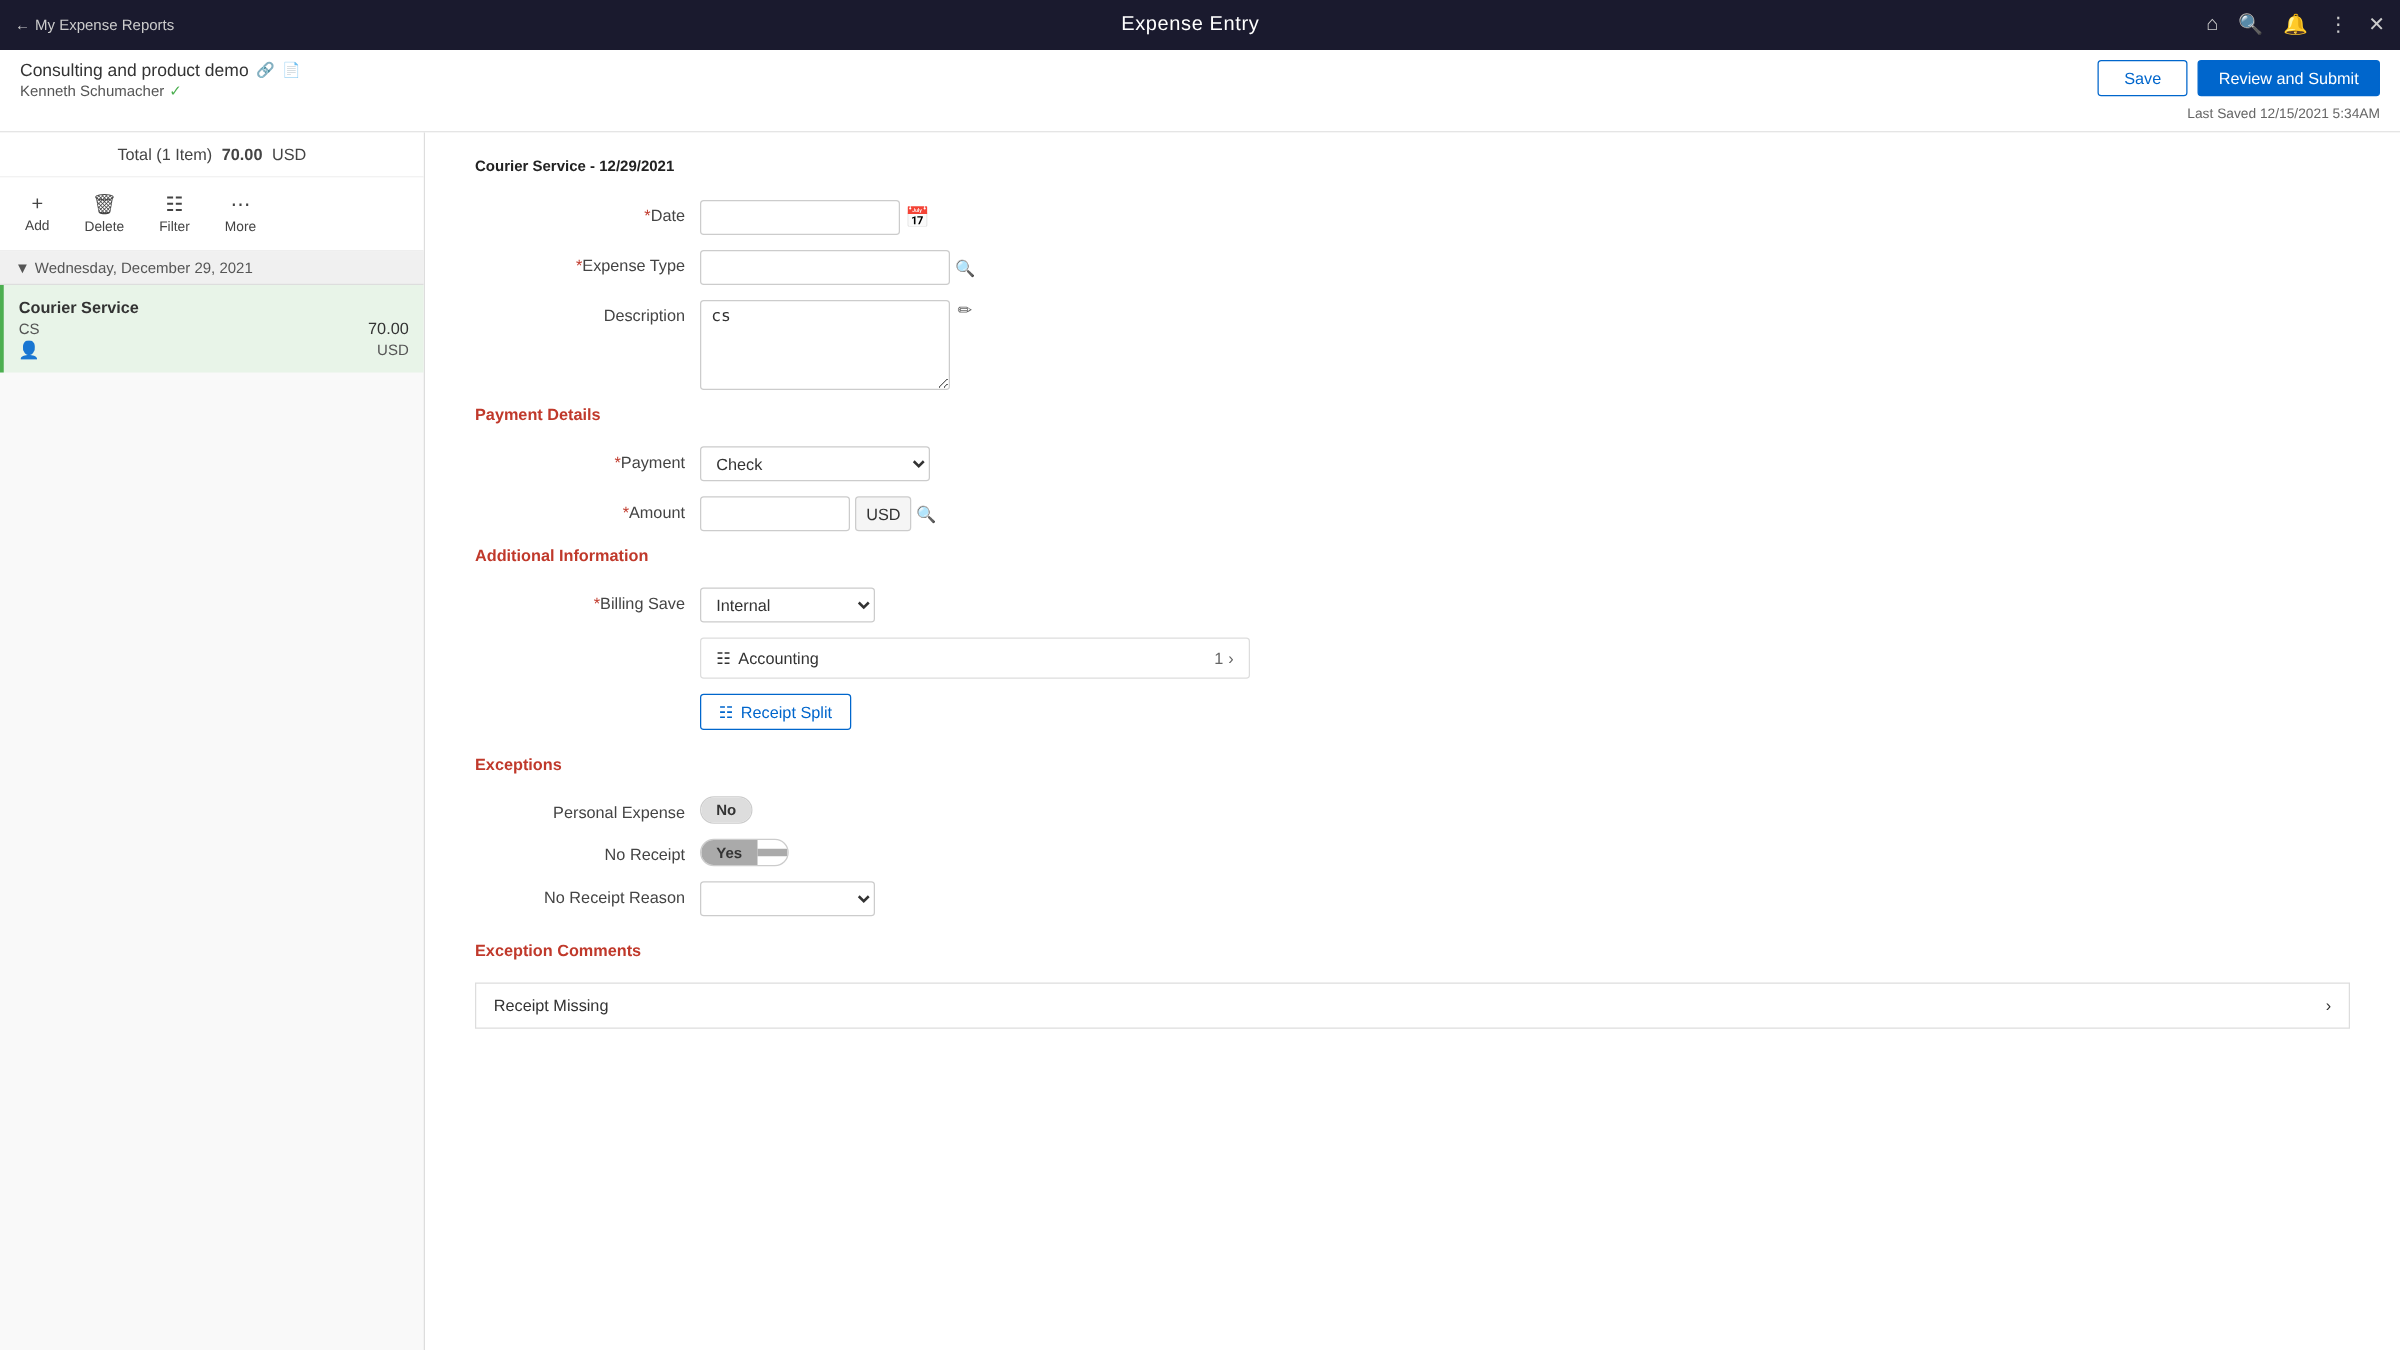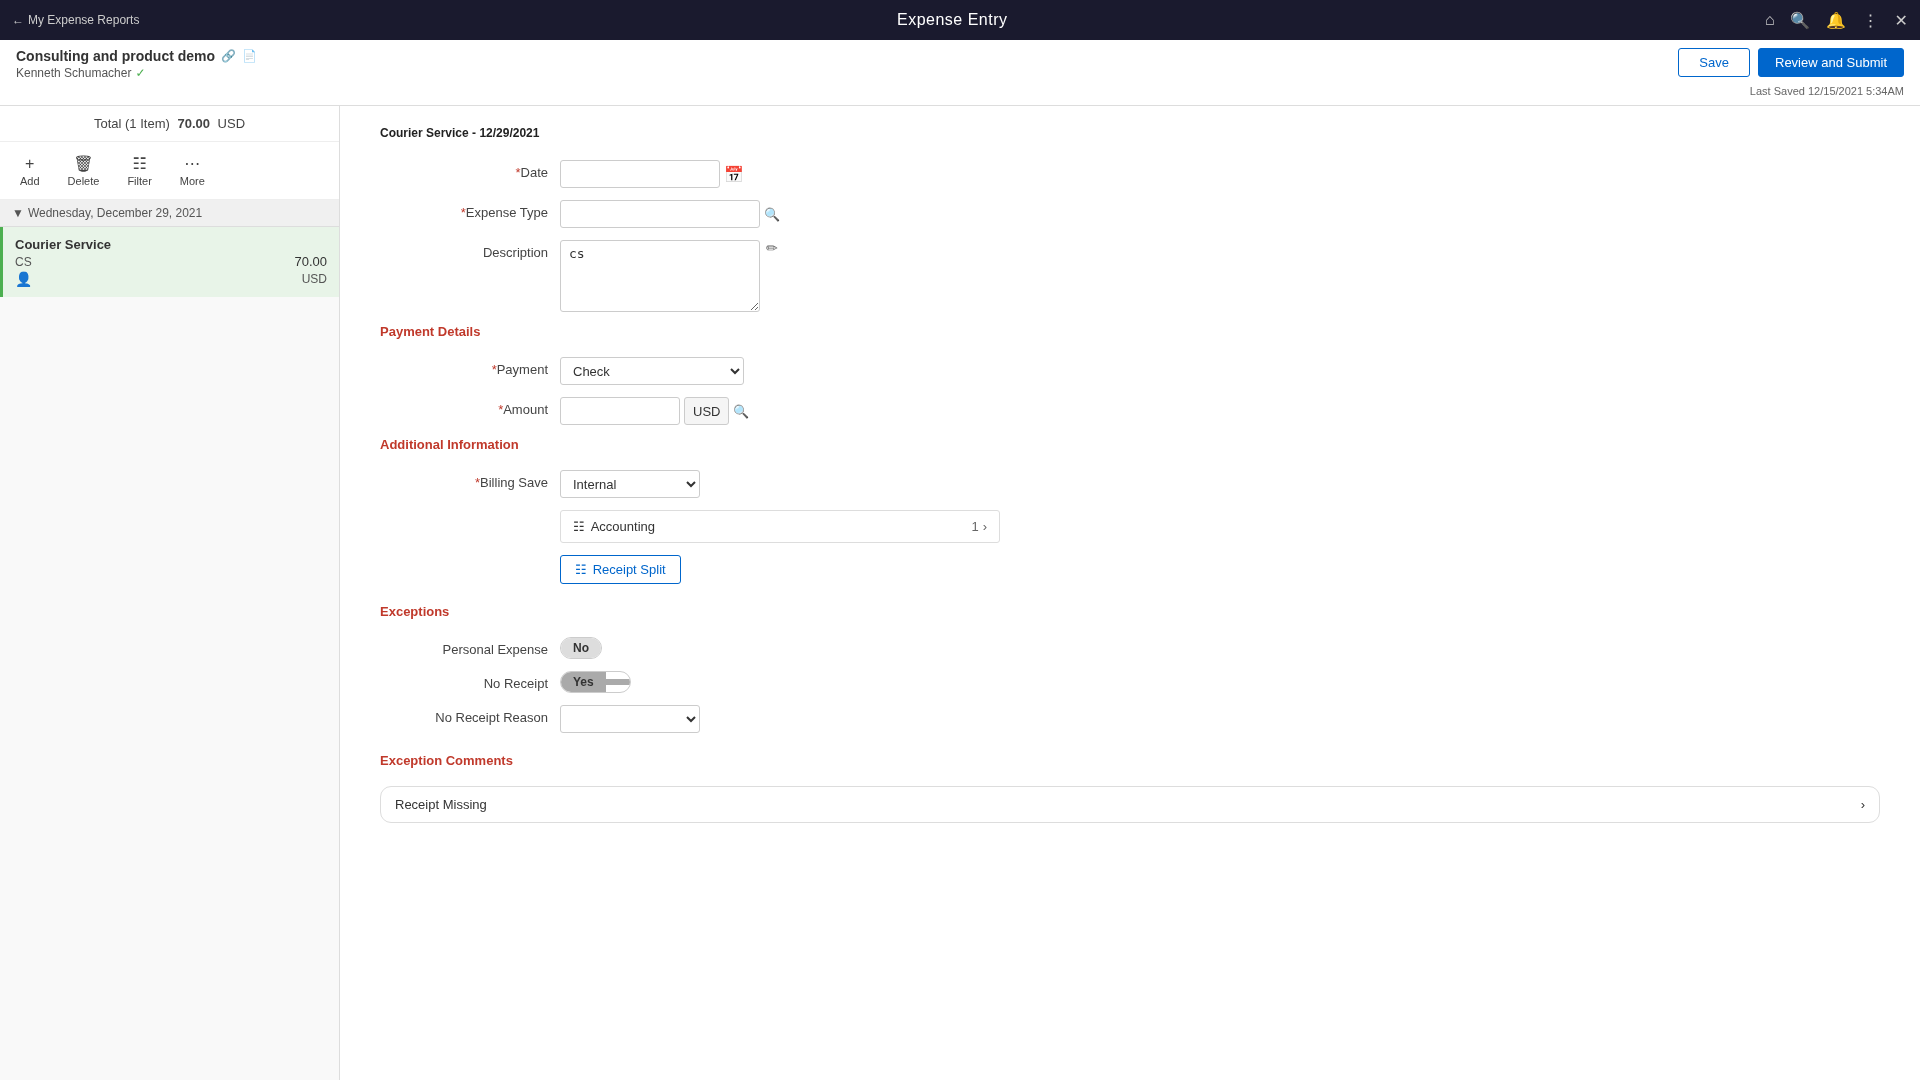--- a/index.html
+++ b/index.html
@@ -26,21 +26,21 @@
 
     
     .header-bar {
       background: #fff;
       border-bottom: 1px solid #ddd;
       padding: 8px 16px;
       display: flex;
       justify-content: space-between;
       align-items: flex-start;
     }
-    .header-bar-left .report-title { font-size: 14px; font-weight: 700; display: flex; align-items: center; gap: 6px; }
+    .header-bar-left .report-title { font-size: 14px; font-weight: 400; display: flex; align-items: center; gap: 6px; }
     .header-bar-left .report-title .icon-link { color: #666; cursor: pointer; font-size: 12px; }
     .header-bar-left .employee-name { font-size: 12px; color: #555; margin-top: 2px; display: flex; align-items: center; gap: 4px; }
     .header-bar-right { display: flex; align-items: center; gap: 8px; flex-direction: column; align-items: flex-end; }
     .header-bar-right .btn-row { display: flex; gap: 8px; }
     .btn-save {
       background: #fff; border: 1px solid #0066cc; color: #0066cc;
       padding: 6px 20px; border-radius: 3px; cursor: pointer; font-size: 13px; text-align: center;
     }
     .btn-review {
       background: #0066cc; border: 1px solid #0066cc; color: #fff;
@@ -149,21 +149,21 @@
 
     .toggle-yes {
       display: flex; align-items: center; border-radius: 12px; overflow: hidden;
       border: 1px solid #ccc; cursor: pointer;
     }
     .toggle-yes .t-opt { padding: 3px 12px; font-size: 12px; }
     .toggle-yes .t-opt.active-yes { background: #aaa; font-weight: 600; color: #333; }
     .toggle-yes .t-opt.active-no-side { background: #888; }
 
     .exception-comments {
-      border: 1px solid #ddd; border-radius: 11px; padding: 10px 14px;
+      border: 1px solid #ddd; border-radius: 0; padding: 10px 14px;
       display: flex; align-items: flex-start; justify-content: space-between;
       min-width: 440px; cursor: pointer; margin-left: 0;
     }
   </style>
 </head>
 <body>
 
 <div class="top-nav">
   <div class="top-nav-left">
     <div class="back-btn">

